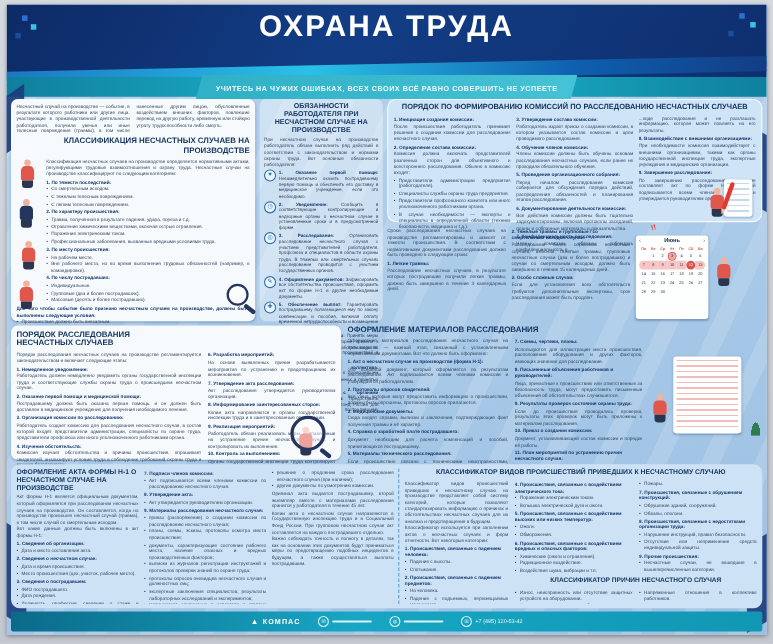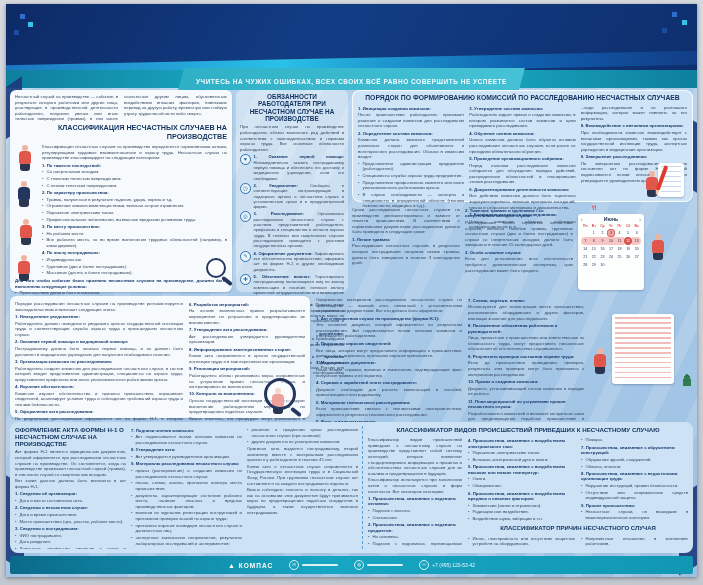--- a/index.html
+++ b/index.html
@@ -130,20 +130,21 @@
 <div class="frame">
   <div class="poster">
 
     <header class="hdr">
       <span class="px" style="left:14px;top:10px"></span>
       <span class="px c" style="left:22px;top:18px"></span>
       <span class="px d" style="left:8px;top:26px"></span>
       <span class="px" style="right:20px;top:8px"></span>
       <span class="px c" style="right:10px;top:16px"></span>
       <span class="px d" style="right:30px;top:24px"></span>
+      <h1>ОХРАНА ТРУДА</h1>
       <div class="swoosh"></div>
       <div class="swoosh2"></div>
     </header>
 
     <div class="motto">
       <div class="pill">
         <span>УЧИТЕСЬ НА ЧУЖИХ ОШИБКАХ, ВСЕХ СВОИХ ВСЁ РАВНО СОВЕРШИТЬ НЕ УСПЕЕТЕ</span>
       </div>
     </div>
 
@@ -372,20 +373,21 @@
           </div>
       </div>
       <span class="fig" style="left:300px;top:28px">
           <span class="head"></span>
           <span class="body"></span>
           <span class="legs"></span>
         </span>
     </section>
 
     <section class="cardD">
+      <div class="sec-title" style="width:120px">ПОРЯДОК РАССЛЕДОВАНИЯ НЕСЧАСТНЫХ СЛУЧАЕВ</div>
       <div class="cols">
         <div class="col c1">
 
         <div class="line para">Порядок расследования несчастных случаев на производстве регламентируется законодательством и включает следующие этапы:</div>
             <div class="line num">1. Немедленное уведомление:</div>
             <div class="line para">Работодатель должен немедленно уведомить органы государственной инспекции труда и соответствующие службы охраны труда о происшедшем несчастном случае.</div>
             <div class="line num">2. Оказание первой помощи и медицинской помощи:</div>
             <div class="line para">Пострадавшему должна быть оказана первая помощь, и он должен быть доставлен в медицинское учреждение для получения необходимого лечения.</div>
             <div class="line num">3. Организация комиссии по расследованию:</div>
             <div class="line para">Работодатель создает комиссию для расследования несчастного случая, в состав которой входят представители администрации, специалисты по охране труда, представители профсоюза или иного уполномоченного работниками органа.</div>
@@ -411,20 +413,21 @@
       </div>
       <span class="fig" style="right:26px;bottom:4px">
           <span class="head"></span>
           <span class="body"></span>
           <span class="legs"></span>
         </span>
       <span class="lens" style="right:14px;bottom:8px"></span>
     </section>
 
     <section class="panelE">
+      <div class="sec-title">ОФОРМЛЕНИЕ МАТЕРИАЛОВ РАССЛЕДОВАНИЯ</div>
       <div class="cols">
         <div class="col c1">
 
         <div class="line para">Оформление материалов расследования несчастного случая на производстве — важный этап, связанный с установленными нормативными документами. Вот что должно быть оформлено:</div>
             <div class="line num">1. Акт о несчастном случае на производстве (форма Н-1):</div>
             <div class="line para">Это основной документ, который оформляется по результатам расследования. Акт подписывается всеми членами комиссии и утверждается работодателем.</div>
             <div class="line num">2. Протоколы опросов свидетелей:</div>
             <div class="line para">Все лица, которые могут предоставить информацию о происшествии, должны быть опрошены, протоколы опросов прилагаются.</div>
             <div class="line num">3. Медицинские документы:</div>
             <div class="line para">Сюда входят справки, выписки и заключения, подтверждающие факт получения травмы и её характер.</div>

